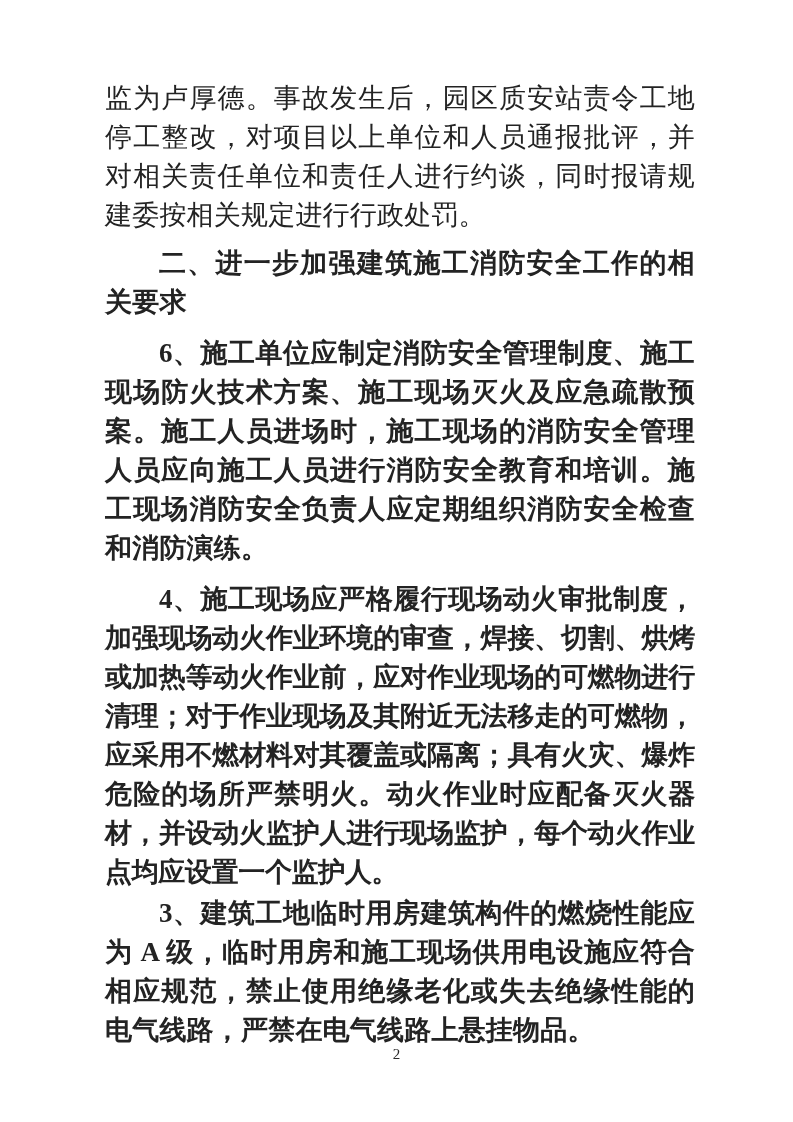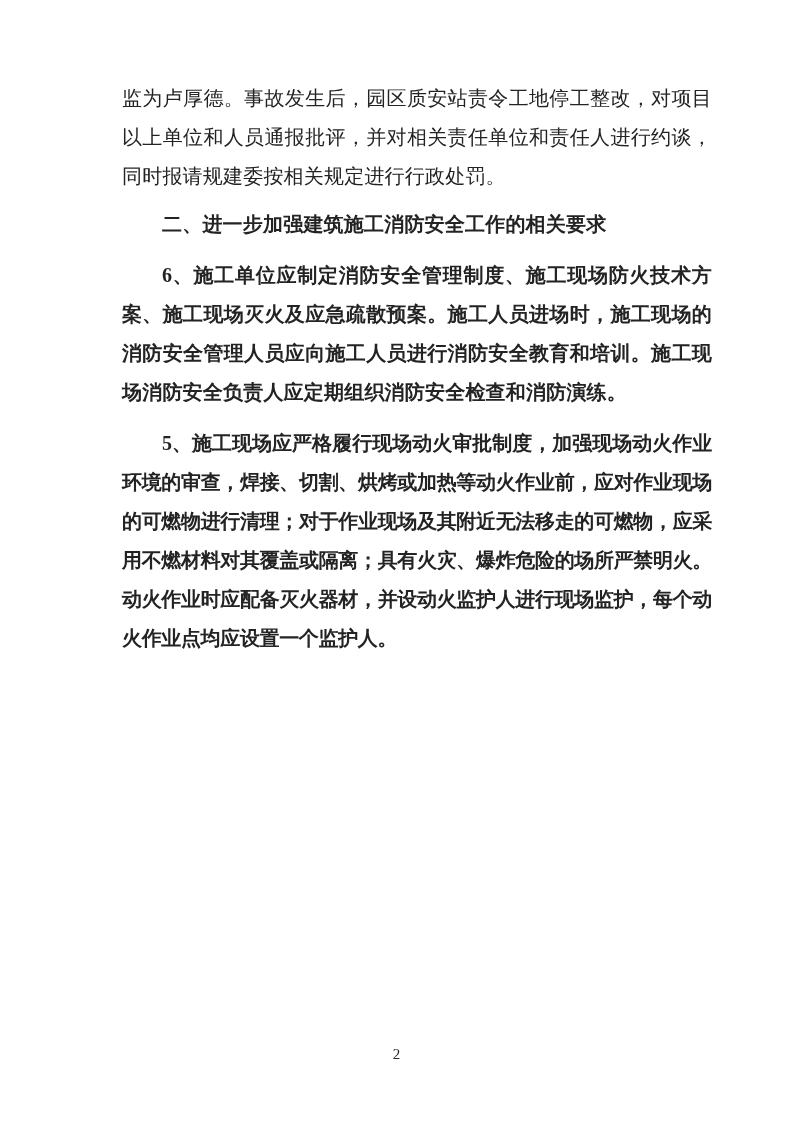--- a/index.html
+++ b/index.html
@@ -14,23 +14,23 @@
     margin: 0 auto;
     background: #ffffff;
     overflow: hidden;
     box-sizing: border-box;
     font-family: "Liberation Serif", "DejaVu Serif", serif;
     color: #232323;
   }
   .content {
     position: absolute;
     top: 79px;
-    left: 122px;
+    left: 105px;
     width: 590px;
-    font-size: 20px;
+    font-size: 27px;
     line-height: 39px;
     text-align: justify;
     letter-spacing: 0.2px;
   }
   .content p {
     margin: 0;
     word-break: break-all;
   }
   .indent-2em {
     text-indent: 2em;
@@ -59,18 +59,19 @@
 
 <div class="page">
   <div class="content">
     <p>监为卢厚德。事故发生后，园区质安站责令工地停工整改，对项目以上单位和人员通报批评，并对相关责任单位和责任人进行约谈，同时报请规建委按相关规定进行行政处罚。</p>
 
     <p class="indent-2em gap-heading">二、进一步加强建筑施工消防安全工作的相关要求</p>
 
 
     <p class="indent-2em gap-numbered">6、施工单位应制定消防安全管理制度、施工现场防火技术方案、施工现场灭火及应急疏散预案。施工人员进场时，施工现场的消防安全管理人员应向施工人员进行消防安全教育和培训。施工现场消防安全负责人应定期组织消防安全检查和消防演练。</p>
 
-    <p class="indent-2em gap-numbered tight">5、施工现场应严格履行现场动火审批制度，加强现场动火作业环境的审查，焊接、切割、烘烤或加热等动火作业前，应对作业现场的可燃物进行清理；对于作业现场及其附近无法移走的可燃物，应采用不燃材料对其覆盖或隔离；具有火灾、爆炸危险的场所严禁明火。动火作业时应配备灭火器材，并设动火监护人进行现场监护，每个动火作业点均应设置一个监护人。</p>
+    <p class="indent-2em gap-numbered tight">4、施工现场应严格履行现场动火审批制度，加强现场动火作业环境的审查，焊接、切割、烘烤或加热等动火作业前，应对作业现场的可燃物进行清理；对于作业现场及其附近无法移走的可燃物，应采用不燃材料对其覆盖或隔离；具有火灾、爆炸危险的场所严禁明火。动火作业时应配备灭火器材，并设动火监护人进行现场监护，每个动火作业点均应设置一个监护人。</p>
 
+    <p class="indent-2em gap-small">3、建筑工地临时用房建筑构件的燃烧性能应为 A 级，临时用房和施工现场供用电设施应符合相应规范，禁止使用绝缘老化或失去绝缘性能的电气线路，严禁在电气线路上悬挂物品。</p>
   </div>
 
   <div class="footer">2</div>
 </div>
 
 </body></html>

